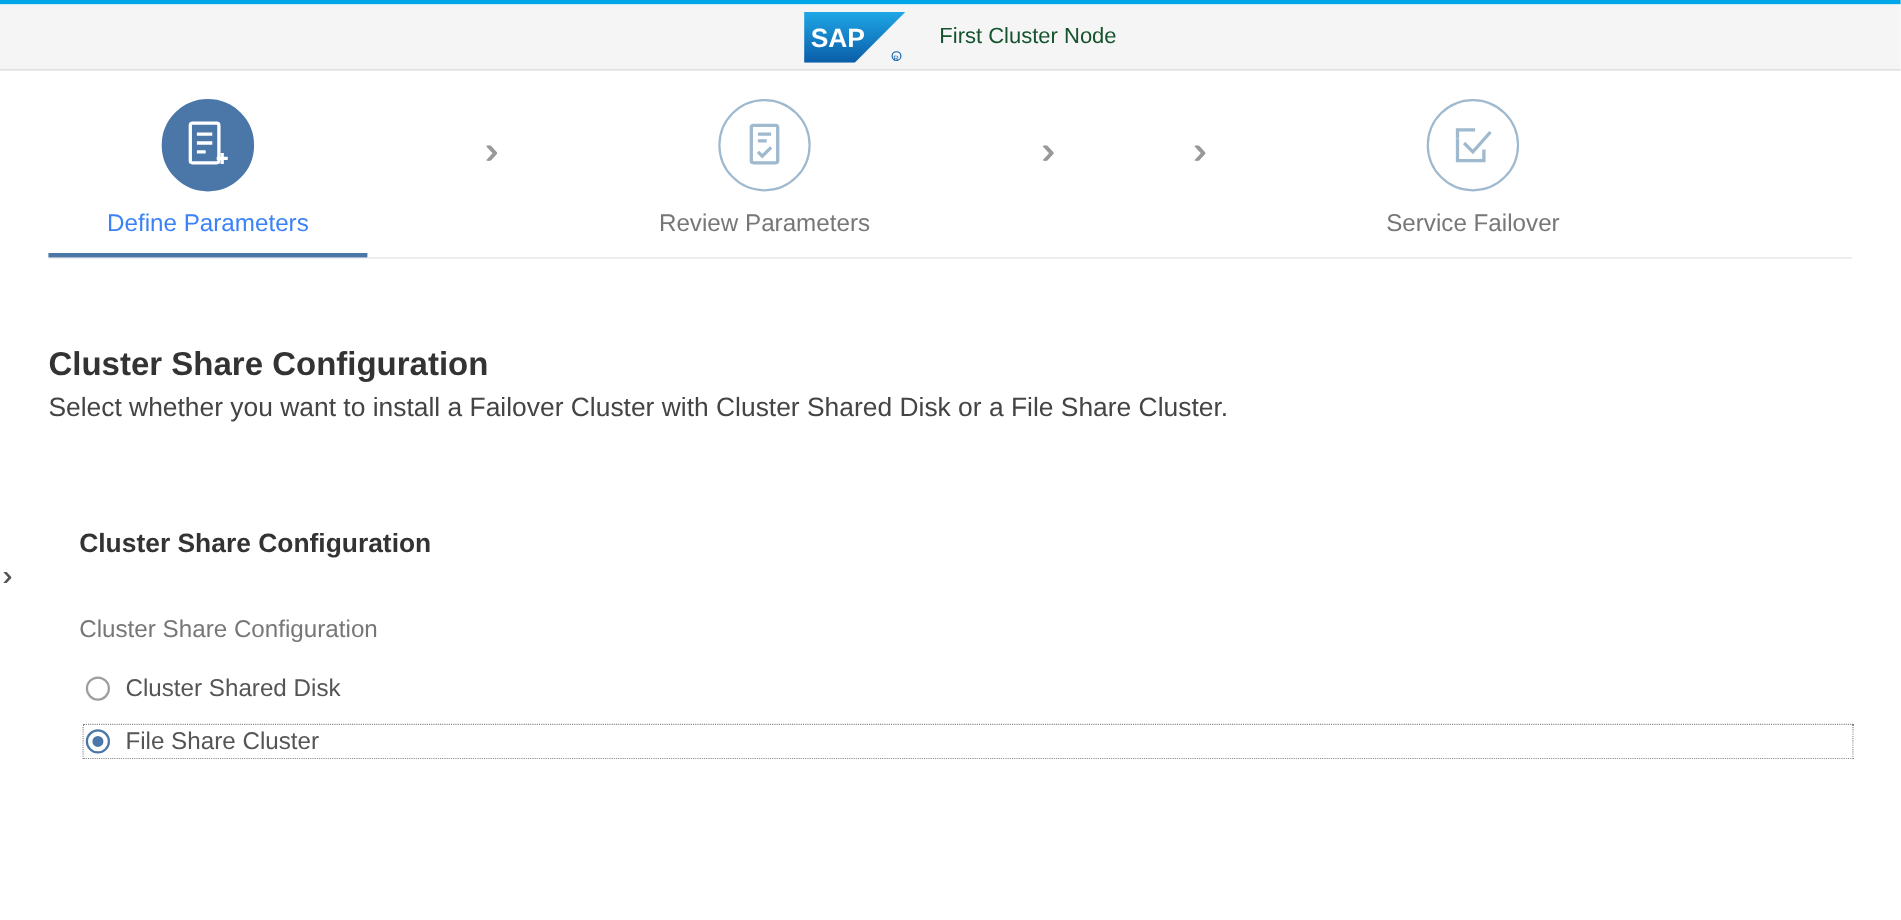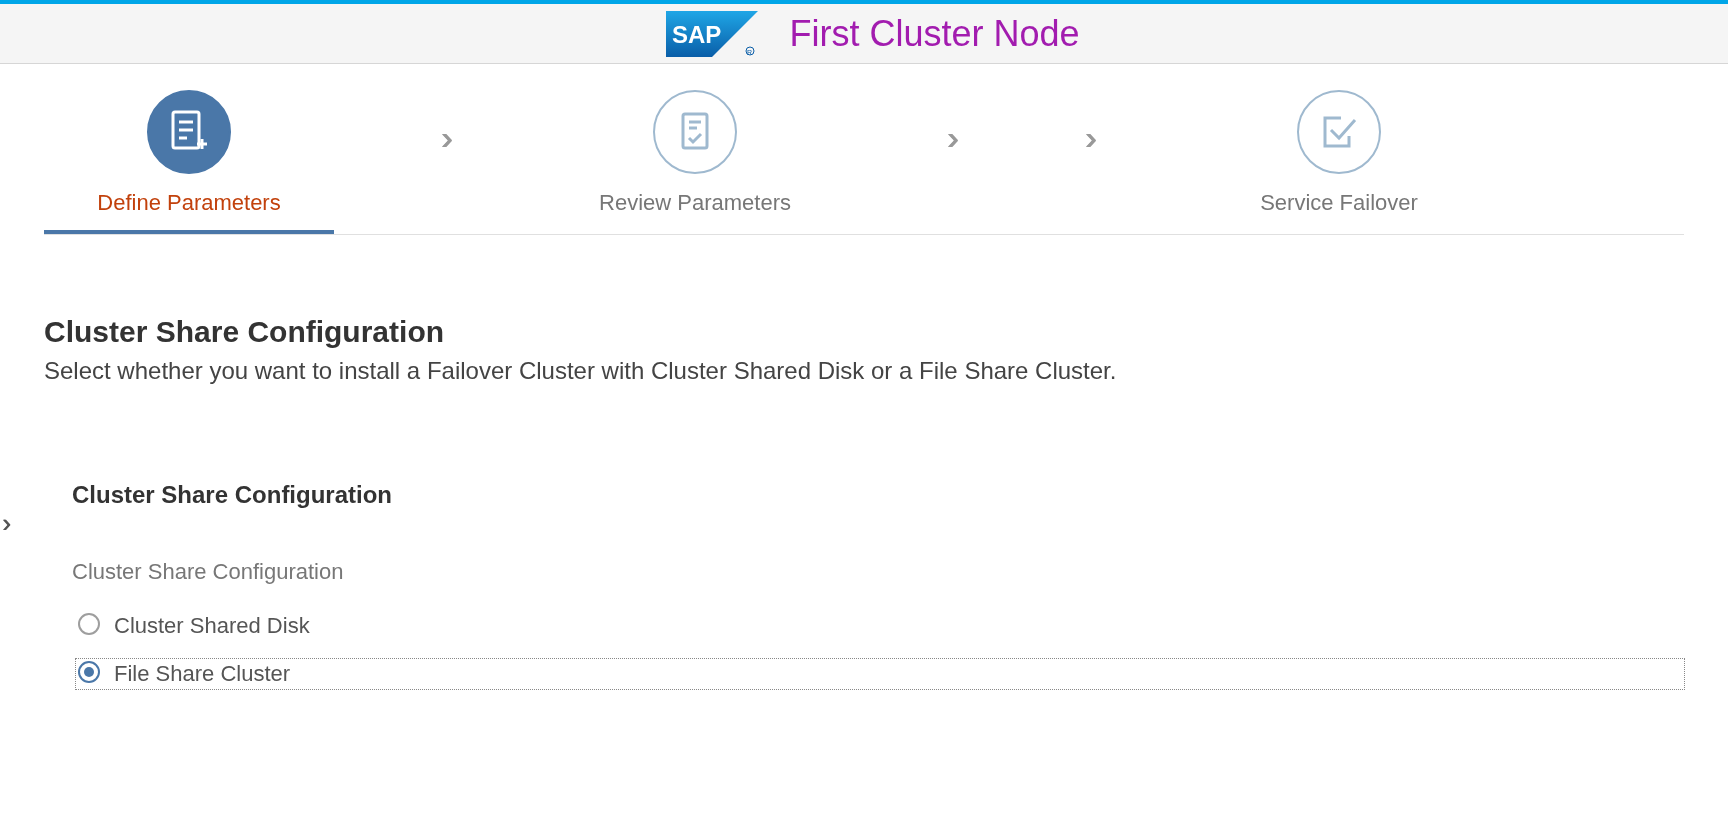--- a/index.html
+++ b/index.html
@@ -25,22 +25,22 @@
   }
   .sap-logo {
     width: 115px;
     height: 56px;
     display: flex;
     align-items: center;
     justify-content: flex-start;
     padding-left: 18px;
   }
   .page-title {
-    font-size: 36px;
-    color: #a21caf;
+    font-size: 20px;
+    color: #14532d;
     font-weight: 400;
     margin-left: 26px;
   }
   .wizard {
     border-bottom: 1px solid #e0e0e0;
     margin: 0 44px;
     padding-top: 26px;
   }
   .steps-row {
     display: flex;
@@ -70,21 +70,21 @@
     background: #fff;
   }
   .step.active .step-circle {
     background: #4a77a8;
     border-color: #4a77a8;
   }
   .step-label {
     font-size: 22px;
     color: #777;
   }
-  .step.active .step-label { color: #c2410c; }
+  .step.active .step-label { color: #3b82f6; }
   .arrow {
     color: #999;
     font-size: 34px;
     letter-spacing: -12px;
     margin-top: 28px;
     width: 60px;
     text-align: center;
   }
   
   .content {
@@ -123,20 +123,21 @@
   .field-label {
     font-size: 22px;
     color: #777;
     margin-bottom: 28px;
   }
   .radio-group {
     padding-left: 6px;
   }
   .radio-option {
     display: flex;
+    align-items: center;
     margin-bottom: 20px;
     font-size: 22px;
     color: #555;
   }
   .radio-option .circle {
     width: 22px;
     height: 22px;
     border: 2px solid #9e9e9e;
     border-radius: 50%;
     margin-right: 14px;

